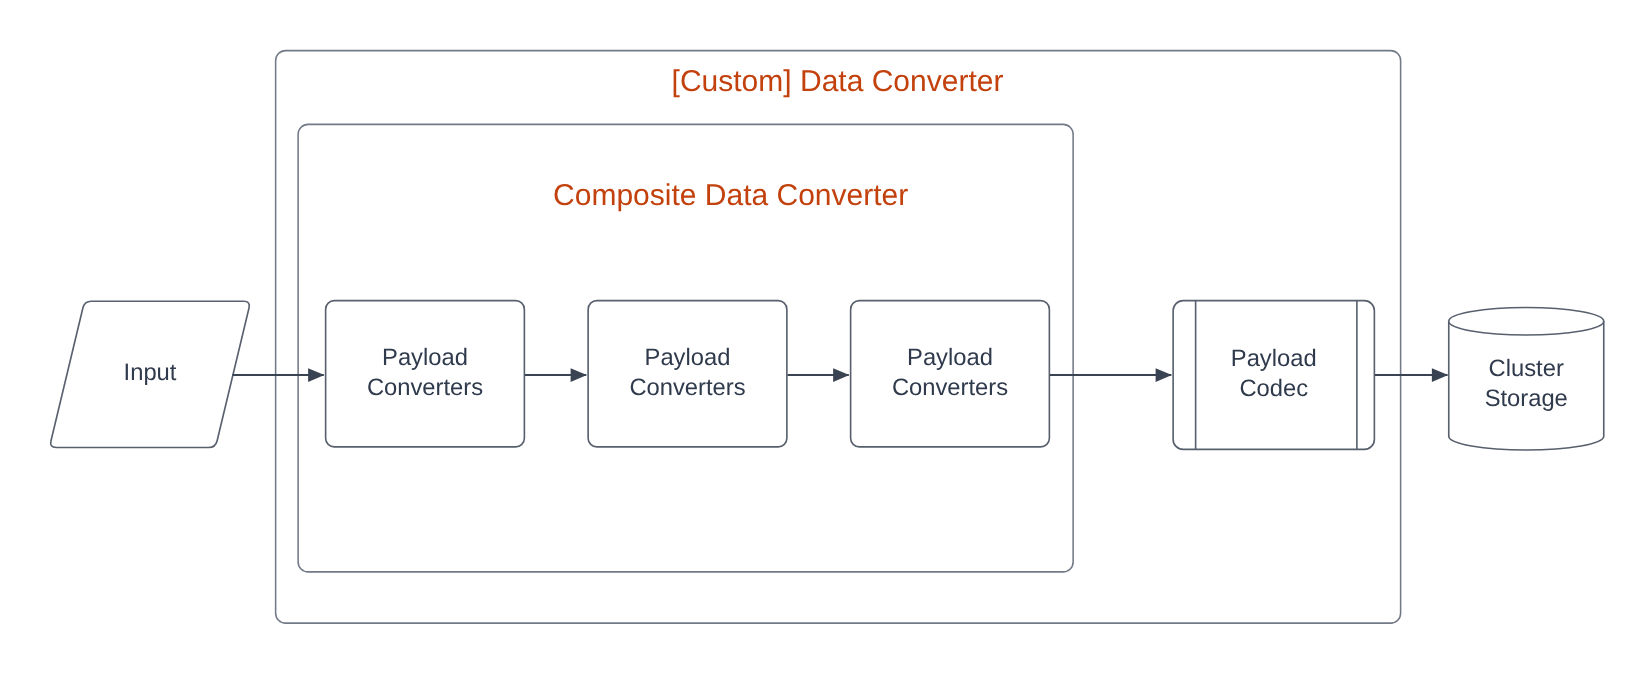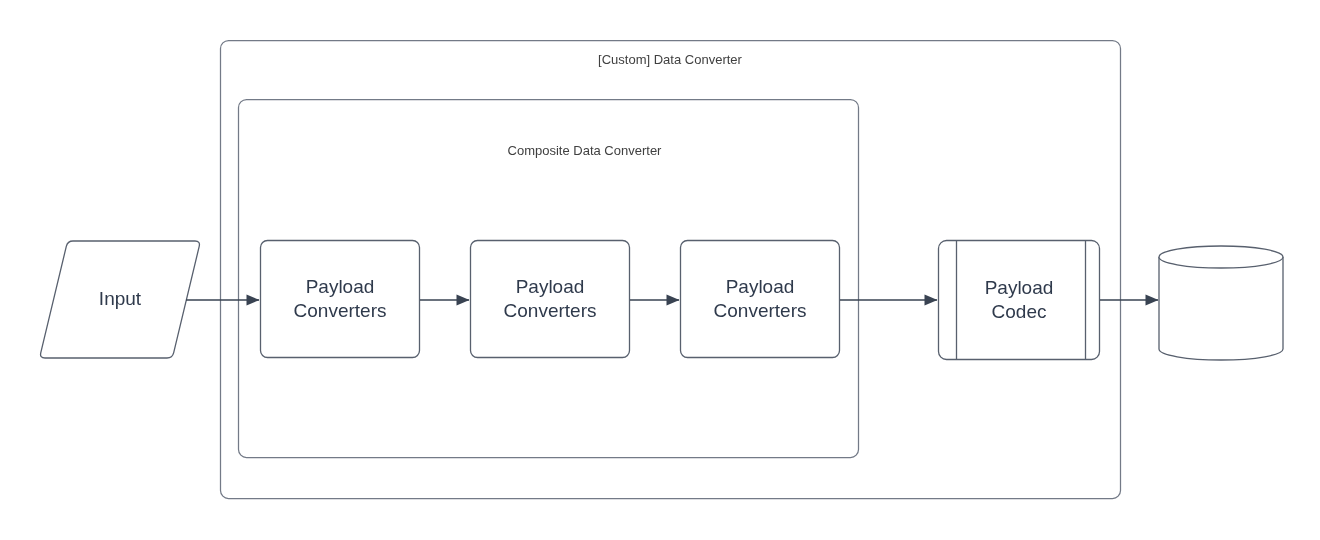--- a/index.html
+++ b/index.html
@@ -20,22 +20,22 @@
     text-align: center;
     white-space: pre-line;
     color: #2f3a4c;
     font-size: 19px;
     line-height: 1.26;
     pointer-events: none;
   }
   .group-title {
     position: absolute;
     text-align: center;
-    color: #404040;
-    font-size: 13px;
+    color: #c2410c;
+    font-size: 24px;
     line-height: 1.2;
     pointer-events: none;
   }
 </style>
 </head>
 <body>
 
 <div class="canvas">
 
   <svg width="1320" height="540" viewBox="0 0 1320 540">
@@ -88,14 +88,16 @@
 
   <div class="lbl" style="left:40px; top:240px; width:160px; height:118px;">Input</div>
   <div class="lbl" style="left:260px; top:240px; width:160px; height:118px;">Payload
 Converters</div>
   <div class="lbl" style="left:470px; top:240px; width:160px; height:118px;">Payload
 Converters</div>
   <div class="lbl" style="left:680px; top:240px; width:160px; height:118px;">Payload
 Converters</div>
   <div class="lbl" style="left:938px; top:241px; width:162px; height:118px;">Payload
 Codec</div>
+  <div class="lbl" style="left:1159px; top:258px; width:124px; height:100px;">Cluster
+Storage</div>
 
 </div>
 
 </body></html>

